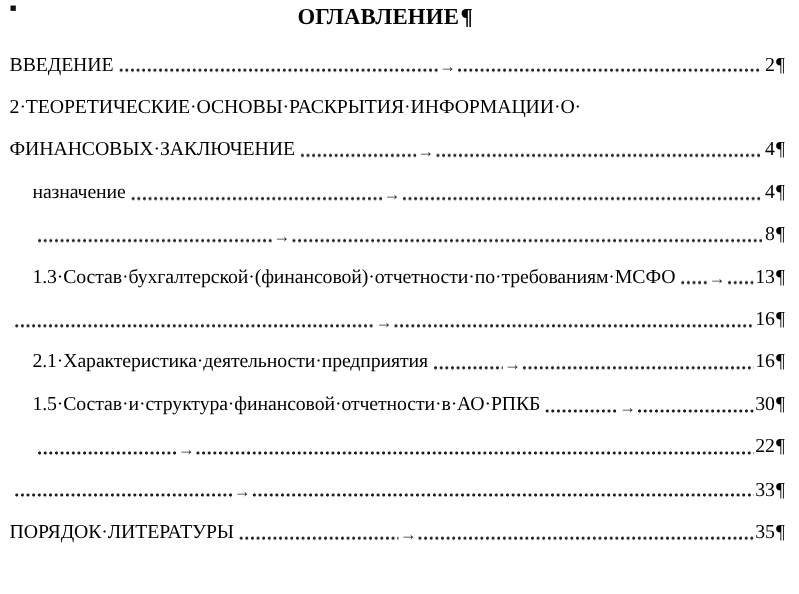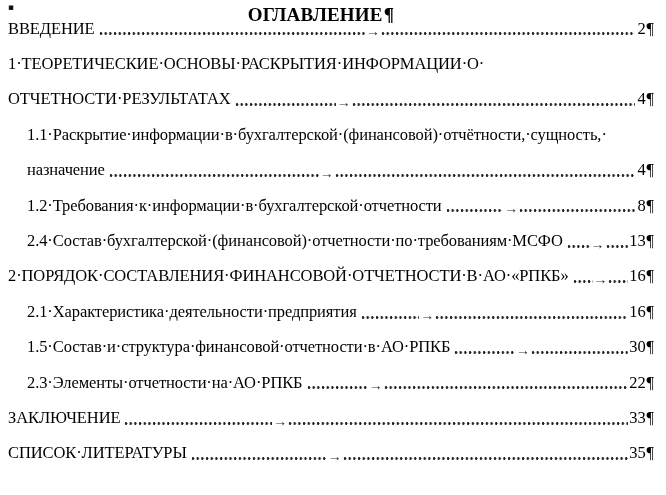--- a/index.html
+++ b/index.html
@@ -19,21 +19,21 @@
   }
   .doc-title{
     position:absolute;top:4px;left:0;right:24px;
     text-align:center;
     font-size:19px;font-weight:bold;
     letter-spacing:.2px;
     white-space:nowrap;
   }
   .doc-title .pil{font-weight:bold;margin-left:1px;}
   .toc{
-    position:absolute;top:11px;left:8px;right:12px;
+    position:absolute;top:36px;left:8px;right:12px;
   }
   .row{
     height:35.4px;
     display:flex;
     align-items:center;
     font-size:16.5px;
     letter-spacing:-0.1px;
     white-space:nowrap;
     overflow:hidden;
   }
@@ -77,65 +77,60 @@
     <div class="row">
       <span class="t">ВВЕДЕНИЕ</span>
       <span class="lead" style="flex-grow:1.05"></span>
       <span class="arrow">→</span>
       <span class="lead l2" style="flex-grow:1"></span>
       <span class="pg">2</span>
       <span class="pil">¶</span>
     </div>
 
     <div class="row">
-      <span class="t">1·ТЕОРЕТИЧЕСКИЕ·ОСНОВЫ·РАСКРЫТИЯ·ИНФОРМАЦИИ·О·</span>
+      <span class="t">2·ТЕОРЕТИЧЕСКИЕ·ОСНОВЫ·РАСКРЫТИЯ·ИНФОРМАЦИИ·О·</span>
     </div>
 
     <div class="row">
-      <span class="t">ОТЧЕТНОСТИ·РЕЗУЛЬТАТАХ</span>
+      <span class="t">ФИНАНСОВЫХ·ЗАКЛЮЧЕНИЕ</span>
       <span class="lead" style="flex-grow:1"></span>
       <span class="arrow">→</span>
       <span class="lead l2" style="flex-grow:2.8"></span>
       <span class="pg">4</span>
       <span class="pil">¶</span>
     </div>
 
-    <div class="row lvl2">
-      <span class="t">1.1·Раскрытие·информации·в·бухгалтерской·(финансовой)·отчётности,·сущность,·</span>
-    </div>
 
     <div class="row lvl2">
       <span class="t">назначение</span>
       <span class="lead" style="flex-grow:1.4"></span>
       <span class="arrow">→</span>
       <span class="lead l2" style="flex-grow:2"></span>
       <span class="pg">4</span>
       <span class="pil">¶</span>
     </div>
 
     <div class="row lvl2">
-      <span class="t">1.2·Требования·к·информации·в·бухгалтерской·отчетности</span>
       <span class="lead" style="flex-grow:1"></span>
       <span class="arrow">→</span>
       <span class="lead l2" style="flex-grow:2"></span>
       <span class="pg">8</span>
       <span class="pil">¶</span>
     </div>
 
     <div class="row lvl2">
-      <span class="t">2.4·Состав·бухгалтерской·(финансовой)·отчетности·по·требованиям·МСФО</span>
+      <span class="t">1.3·Состав·бухгалтерской·(финансовой)·отчетности·по·требованиям·МСФО</span>
       <span class="lead" style="flex-grow:1"></span>
       <span class="arrow">→</span>
       <span class="lead l2" style="flex-grow:1"></span>
       <span class="pg">13</span>
       <span class="pil">¶</span>
     </div>
 
     <div class="row">
-      <span class="t">2·ПОРЯДОК·СОСТАВЛЕНИЯ·ФИНАНСОВОЙ·ОТЧЕТНОСТИ·В·АО·«РПКБ»</span>
       <span class="lead" style="flex-grow:1"></span>
       <span class="arrow">→</span>
       <span class="lead l2" style="flex-grow:1"></span>
       <span class="pg">16</span>
       <span class="pil">¶</span>
     </div>
 
     <div class="row lvl2">
       <span class="t">2.1·Характеристика·деятельности·предприятия</span>
       <span class="lead" style="flex-grow:1"></span>
@@ -148,39 +143,37 @@
     <div class="row lvl2">
       <span class="t">1.5·Состав·и·структура·финансовой·отчетности·в·АО·РПКБ</span>
       <span class="lead" style="flex-grow:1"></span>
       <span class="arrow">→</span>
       <span class="lead l2" style="flex-grow:1.6"></span>
       <span class="pg">30</span>
       <span class="pil">¶</span>
     </div>
 
     <div class="row lvl2">
-      <span class="t">2.3·Элементы·отчетности·на·АО·РПКБ</span>
       <span class="lead" style="flex-grow:1"></span>
       <span class="arrow">→</span>
       <span class="lead l2" style="flex-grow:4"></span>
       <span class="pg">22</span>
       <span class="pil">¶</span>
     </div>
 
     <div class="row">
-      <span class="t">ЗАКЛЮЧЕНИЕ</span>
       <span class="lead" style="flex-grow:1"></span>
       <span class="arrow">→</span>
       <span class="lead l2" style="flex-grow:2.3"></span>
       <span class="pg">33</span>
       <span class="pil">¶</span>
     </div>
 
     <div class="row">
-      <span class="t">СПИСОК·ЛИТЕРАТУРЫ</span>
+      <span class="t">ПОРЯДОК·ЛИТЕРАТУРЫ</span>
       <span class="lead" style="flex-grow:1"></span>
       <span class="arrow">→</span>
       <span class="lead l2" style="flex-grow:2.1"></span>
       <span class="pg">35</span>
       <span class="pil">¶</span>
     </div>
 
   </div>
 </div>
 

